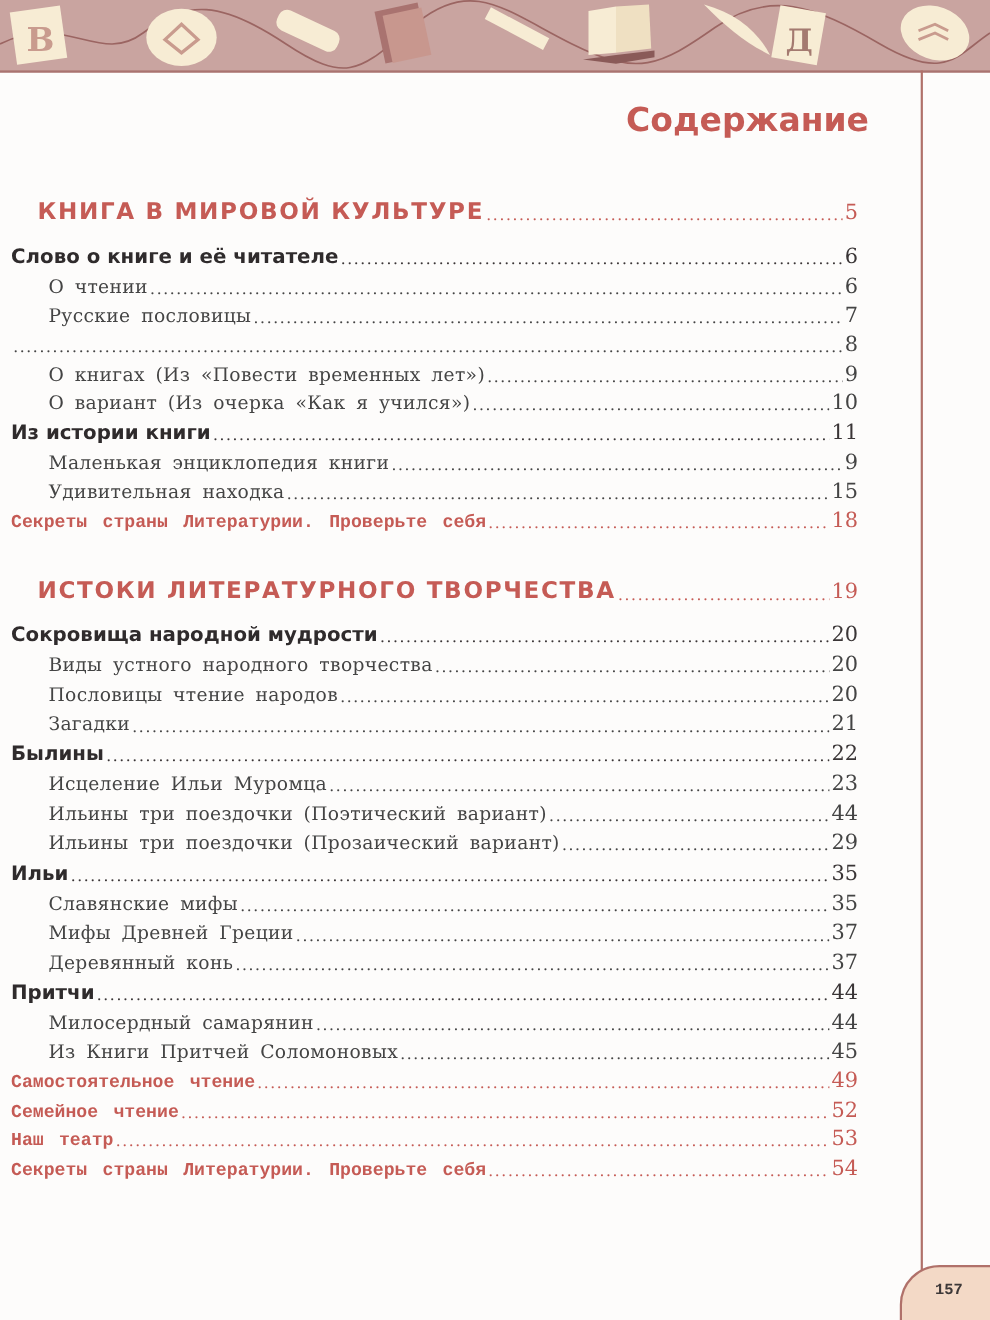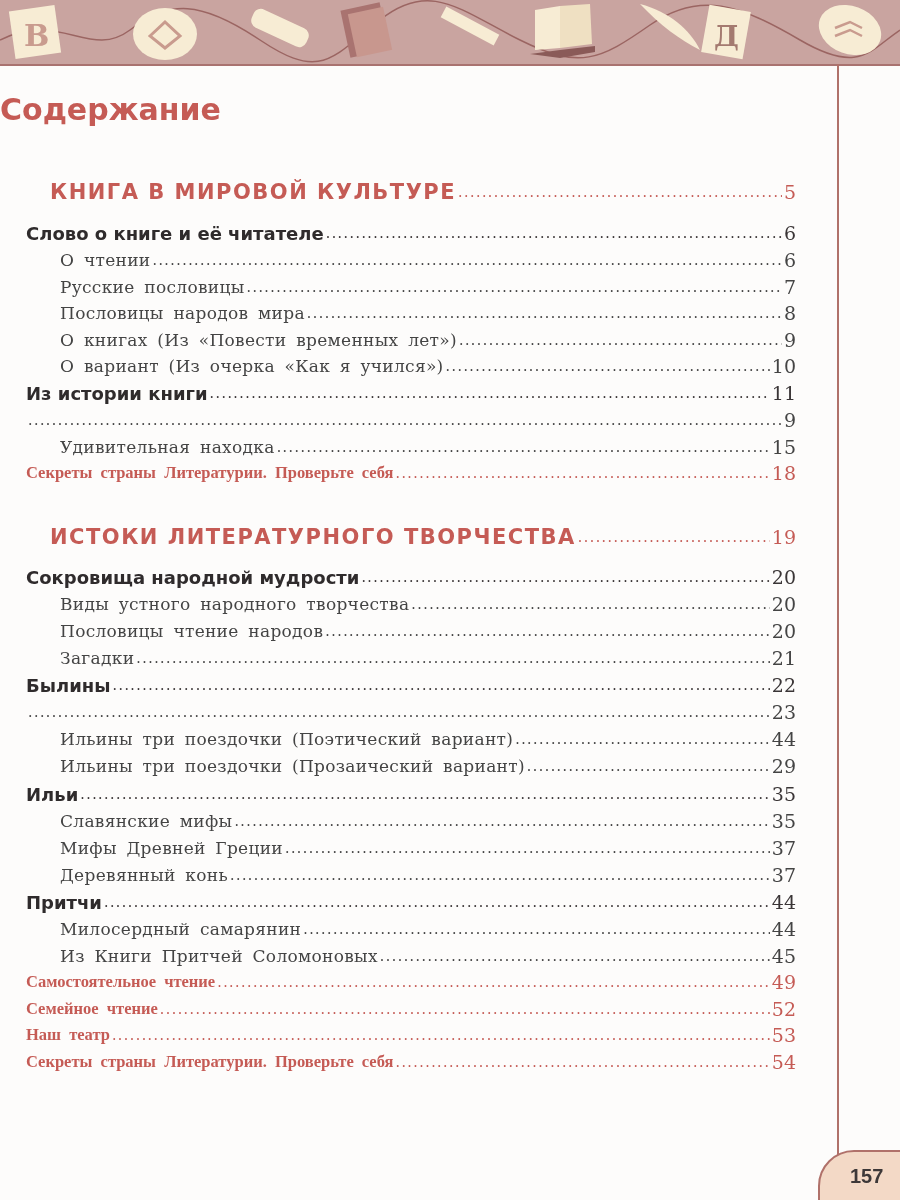--- a/index.html
+++ b/index.html
@@ -21,31 +21,31 @@
       background: #b0716a;
     }
     .page-tab {
       position: absolute; left: 818px; top: 1150px; width: 110px; height: 70px;
       background: #f3d9c6;
       border: 2px solid #b0716a;
       border-radius: 36px 0 0 0;
     }
     .page-num {
       position: absolute; left: 850px; top: 1165px;
-      font-family: Liberation Sans, sans-serif; font-weight: bold; font-size: 20px;
+      font-family: Liberation Mono, monospace; font-weight: bold; font-size: 14px;
       color: #3d3838;
     }
     .title {
-      position: absolute; left: 0; width: 790px; top: 92px; text-align: left;
+      position: absolute; left: 0; width: 790px; top: 92px; text-align: right;
       font-family: "DejaVu Sans", sans-serif; font-weight: bold; font-size: 30px;
       color: #c55b55; letter-spacing: 0px;
     }
     .toc { position: absolute; left: 10px; top: 0; width: 770px; }
     .row {
-      position: absolute; left: 16px; width: 770px; display: flex; align-items: center;
+      position: absolute; left: 0; width: 770px; display: flex; align-items: flex-end;
       white-space: nowrap;
     }
     .row .label { flex: 0 0 auto; }
     .row .dots {
       flex: 1 1 auto; overflow: hidden; margin: 0 2px;
       font-family: "DejaVu Serif", serif; font-size: 14px; letter-spacing: 1.5px;
     }
     .row .dots::before {
       content: "..........................................................................................................................................................................";
     }
@@ -63,21 +63,21 @@
     }
     .section .dots, .section .pg { color: #3a3536; }
 
     .item .label {
       font-family: "DejaVu Serif", serif; font-size: 17px; color: #444;
       padding-left: 34px; letter-spacing: 0.3px; word-spacing: 4px;
     }
     .item .dots, .item .pg { color: #444; }
 
     .special .label {
-      font-family: Liberation Serif, serif; font-weight: bold; font-size: 16.5px;
+      font-family: Liberation Mono, monospace; font-weight: bold; font-size: 16.5px;
       color: #c55b55; word-spacing: 4px;
     }
     .special .dots, .special .pg { color: #c55b55; }
   </style>
 </head>
 <body>
 
 <div class="banner">
   <svg width="900" height="64" viewBox="0 0 900 64">
     <path d="M0 40 C60 10, 90 60, 130 30 S 200 0, 260 40 S 330 60, 380 20 S 460 10, 520 40 S 600 60, 650 25 S 740 5, 800 40 S 870 50, 900 30" stroke="#9b6562" stroke-width="1.5" fill="none"></path>
@@ -137,40 +137,40 @@
       <span class="label">О чтении</span>
       <span class="dots"></span>
       <span class="pg">6</span>
     </div>
   <div class="row item" style="top:276px">
       <span class="label">Русские пословицы</span>
       <span class="dots"></span>
       <span class="pg">7</span>
     </div>
   <div class="row item" style="top:302px">
-      <span class="label">Пословицы народов мира</span>
       <span class="dots"></span>
       <span class="pg">8</span>
     </div>
   <div class="row item" style="top:329px">
       <span class="label">О книгах (Из «Повести временных лет»)</span>
       <span class="dots"></span>
       <span class="pg">9</span>
     </div>
   <div class="row item" style="top:355px">
       <span class="label">О вариант (Из очерка «Как я учился»)</span>
       <span class="dots"></span>
       <span class="pg">10</span>
     </div>
   <div class="row section" style="top:382px">
       <span class="label">Из истории книги</span>
       <span class="dots"></span>
       <span class="pg">11</span>
     </div>
   <div class="row item" style="top:409px">
+      <span class="label">Маленькая энциклопедия книги</span>
       <span class="dots"></span>
       <span class="pg">9</span>
     </div>
   <div class="row item" style="top:436px">
       <span class="label">Удивительная находка</span>
       <span class="dots"></span>
       <span class="pg">15</span>
     </div>
   <div class="row special" style="top:462px">
       <span class="label">Секреты страны Литературии. Проверьте себя</span>
@@ -201,20 +201,21 @@
       <span class="label">Загадки</span>
       <span class="dots"></span>
       <span class="pg">21</span>
     </div>
   <div class="row section" style="top:674px">
       <span class="label">Былины</span>
       <span class="dots"></span>
       <span class="pg">22</span>
     </div>
   <div class="row item" style="top:701px">
+      <span class="label">Исцеление Ильи Муромца</span>
       <span class="dots"></span>
       <span class="pg">23</span>
     </div>
   <div class="row item" style="top:728px">
       <span class="label">Ильины три поездочки (Поэтический вариант)</span>
       <span class="dots"></span>
       <span class="pg">44</span>
     </div>
   <div class="row item" style="top:755px">
       <span class="label">Ильины три поездочки (Прозаический вариант)</span>

